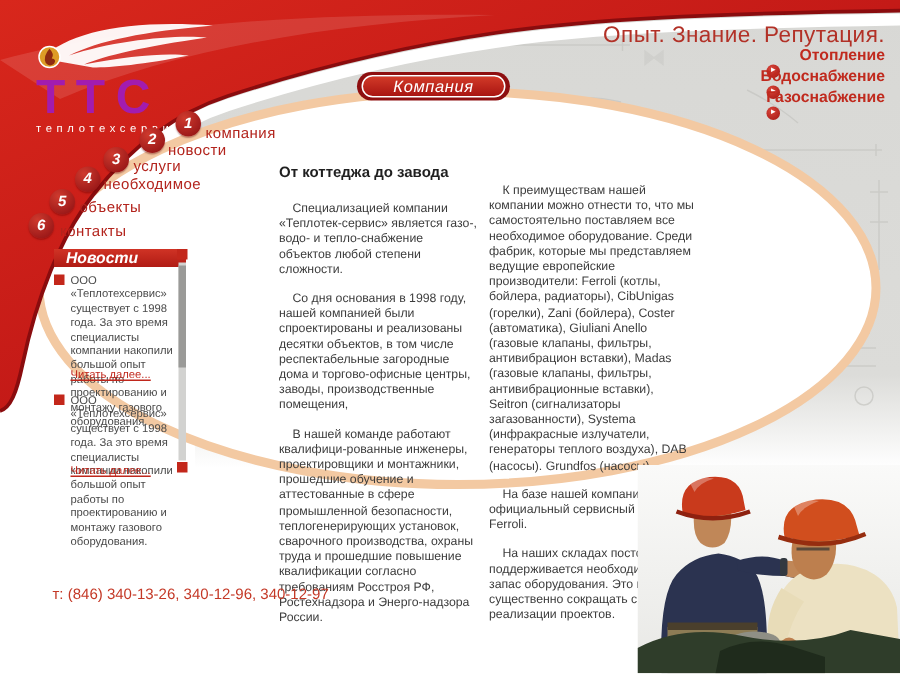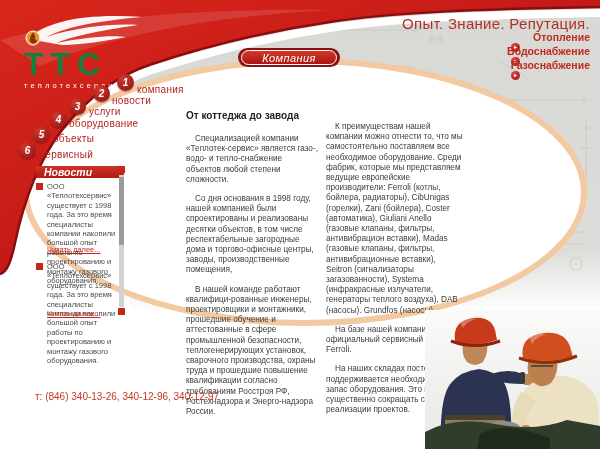--- a/index.html
+++ b/index.html
@@ -3,21 +3,21 @@
 <meta charset="utf-8">
 <style>
   html,body{margin:0;padding:0;background:#fff;}
   .page{position:relative;width:600px;height:449px;overflow:hidden;
         font-family:"Liberation Sans",sans-serif;background:#fff;}
   .abs{position:absolute;}
   svg{display:block;}
 
   
   .logo{left:24px;top:12px;width:122px;}
-  .logo-title{color:#15803d;font-weight:bold;font-size:32px;letter-spacing:7px;line-height:30px;margin-top:1px;}
+  .logo-title{color:#a21caf;font-weight:bold;font-size:32px;letter-spacing:7px;line-height:30px;margin-top:1px;}
   .logo-sub{color:#fff;font-size:7.5px;letter-spacing:3.1px;margin-top:2px;white-space:nowrap;}
 
   .tagline{right:10px;top:15px;font-size:15px;color:#b23127;letter-spacing:.3px;white-space:nowrap;text-align:right;}
 
   .services{right:10px;top:39px;text-align:right;}
   .service-row{display:flex;justify-content:flex-end;height:13px;margin-bottom:1px;cursor:pointer;flex-direction:column;}
   .service-label{font-size:10.5px;font-weight:bold;color:#c02a1e;}
   .service-ico{width:9px;height:9px;border-radius:50%;background:radial-gradient(circle at 35% 30%,#d8453a,#a31511);
                margin-left:4px;color:#fff;font-size:6px;line-height:9px;text-align:center;}
 
@@ -141,25 +141,25 @@
     </div>
   </div>
 
   <div class="abs nav-circle" style="left:117px;top:74px">1</div>
   <div class="abs nav-label" style="left:137px;top:84px">компания</div>
   <div class="abs nav-circle" style="left:93px;top:85px">2</div>
   <div class="abs nav-label" style="left:112px;top:95px">новости</div>
   <div class="abs nav-circle" style="left:69px;top:98px">3</div>
   <div class="abs nav-label" style="left:89px;top:106px">услуги</div>
   <div class="abs nav-circle" style="left:50px;top:111px">4</div>
-  <div class="abs nav-label" style="left:69px;top:118px">оборудование</div>
+  <div class="abs nav-label" style="left:69px;top:118px">необходимое</div>
   <div class="abs nav-circle" style="left:33px;top:126px">5</div>
   <div class="abs nav-label" style="left:53px;top:133px">объекты</div>
   <div class="abs nav-circle" style="left:19px;top:142px">6</div>
-  <div class="abs nav-label" style="left:40px;top:149px">сервисный</div>
+  <div class="abs nav-label" style="left:40px;top:149px">контакты</div>
 
   <div class="abs news-head">Новости</div>
   <div class="abs sb-arrow" style="top:166px"></div>
   <div class="abs sb-track"></div>
   <div class="abs sb-thumb"></div>
   <div class="abs sb-arrow" style="top:308px"></div>
 
   <div class="abs news-bullet" style="left:36px;top:183px"></div>
   <div class="abs news-item-text" style="left:47px;top:182px">ООО «Теплотехсервис» существует с 1998 года. За это время специалисты компании накопили большой опыт работы по проектированию и монтажу газового оборудования.</div>
   <div class="abs news-link" style="left:47px;top:245px">Читать далее...</div>

